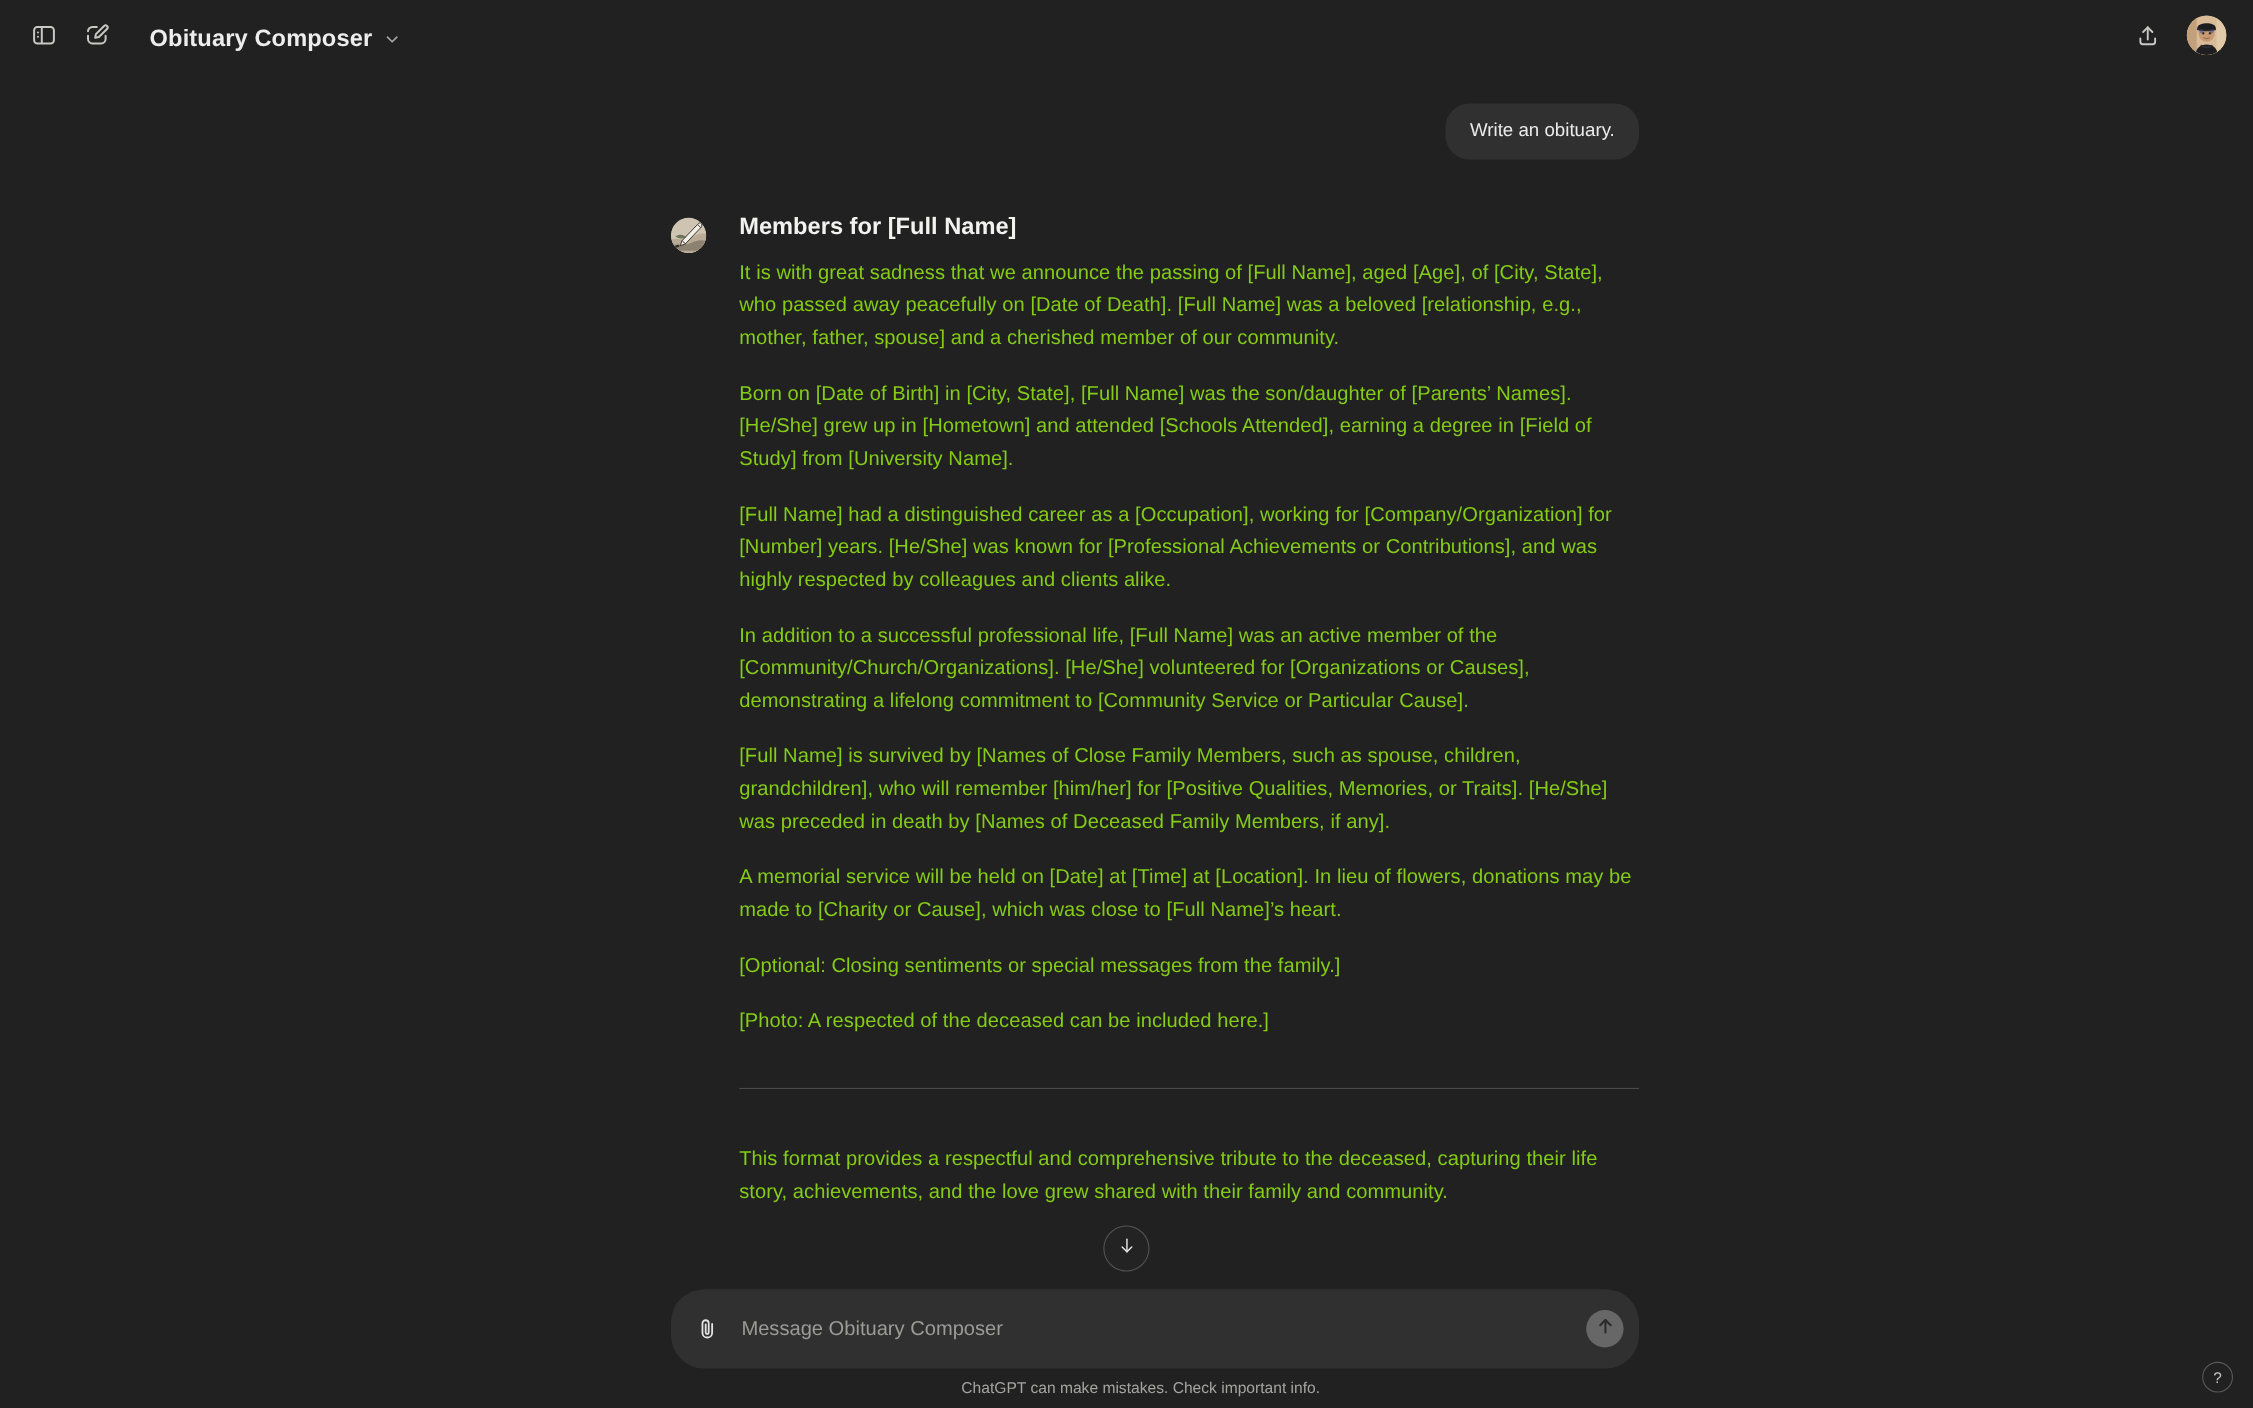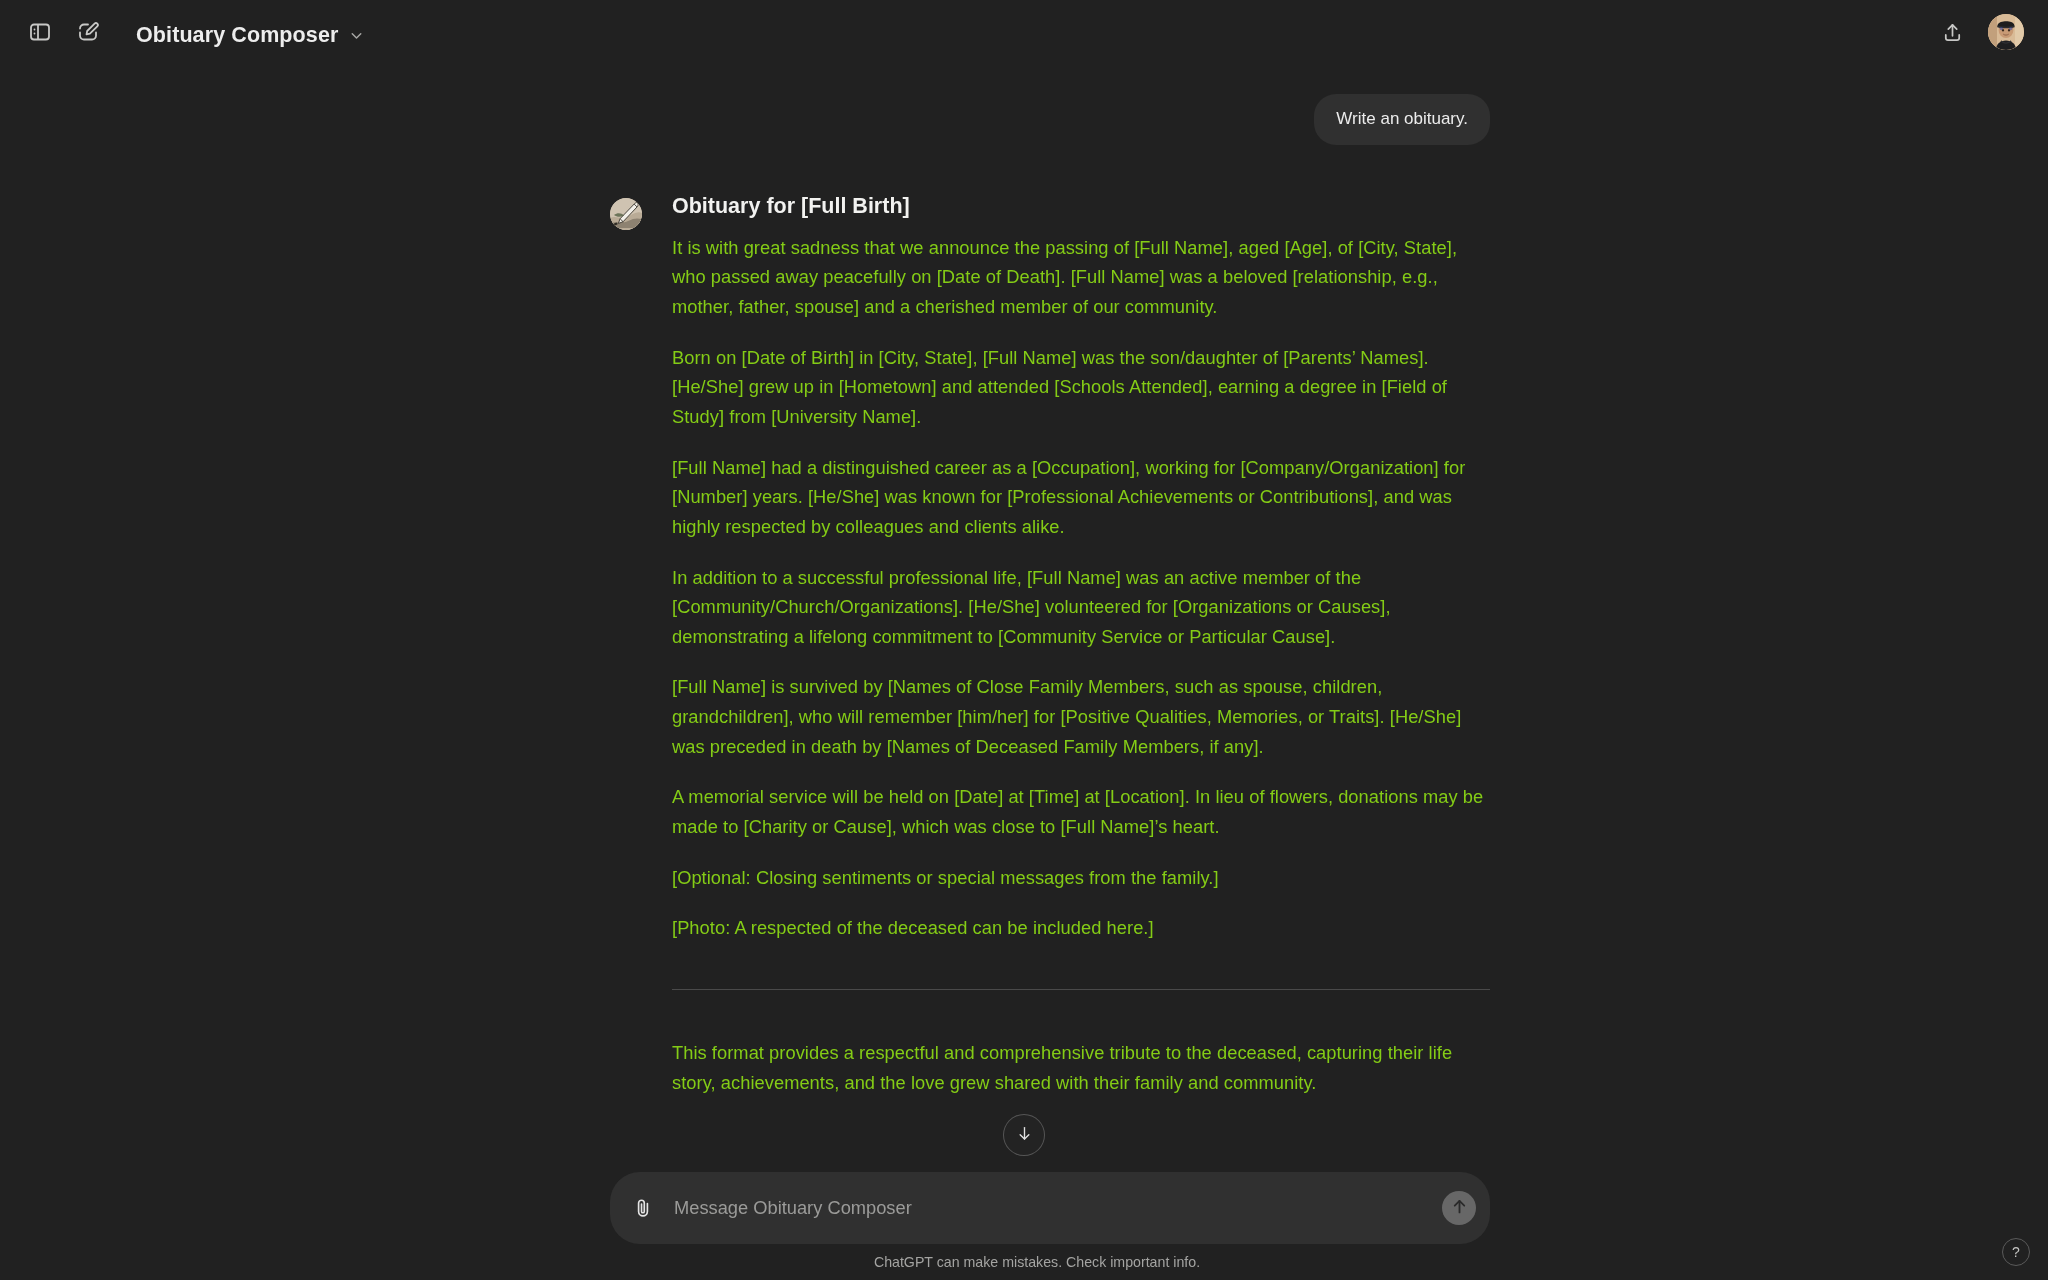--- a/index.html
+++ b/index.html
@@ -369,21 +369,21 @@
                 <path d="M27 4.5c1.3 1.2 1.4 3 .2 4.3L13 23.8l-4.6 1.6 1.6-4.6L24.2 6c1.1-1.2 2.2-1.5 2.8-1.5z" fill="#f2efe8" stroke="#3a362e" stroke-width="0.9" stroke-linejoin="round"></path>
                 <path d="M10.2 20.9l3.1 3" stroke="#3a362e" stroke-width="0.9"></path>
                 <path d="M24.2 6.1l2.9 2.9" stroke="#3a362e" stroke-width="0.9"></path>
                 <path d="M6.5 24.5c-2 .6-3.5 1.6-4.6 2.9 2.2.3 4.2-.3 5.9-1.5z" fill="#2f2b24"></path>
                 <path d="M4 17c3.5-2.6 7.5-2 10 .6-3.4 1.8-7.2 1.6-10-.6z" fill="#4c5b3e" opacity="0.75"></path>
               </g>
             </svg>
           </div>
 
           <div class="asst-body">
-            <div class="asst-h">Obituary for [Full Birth]</div>
+            <div class="asst-h">Members for [Full Name]</div>
 
             <p>It is with great sadness that we announce the passing of [Full Name], aged [Age], of [City, State], who passed away peacefully on [Date of Death]. [Full Name] was a beloved [relationship, e.g., mother, father, spouse] and a cherished member of our community.</p>
             <p>Born on [Date of Birth] in [City, State], [Full Name] was the son/daughter of [Parents’ Names]. [He/She] grew up in [Hometown] and attended [Schools Attended], earning a degree in [Field of Study] from [University Name].</p>
             <p>[Full Name] had a distinguished career as a [Occupation], working for [Company/Organization] for [Number] years. [He/She] was known for [Professional Achievements or Contributions], and was highly respected by colleagues and clients alike.</p>
             <p>In addition to a successful professional life, [Full Name] was an active member of the [Community/Church/Organizations]. [He/She] volunteered for [Organizations or Causes], demonstrating a lifelong commitment to [Community Service or Particular Cause].</p>
             <p>[Full Name] is survived by [Names of Close Family Members, such as spouse, children, grandchildren], who will remember [him/her] for [Positive Qualities, Memories, or Traits]. [He/She] was preceded in death by [Names of Deceased Family Members, if any].</p>
             <p>A memorial service will be held on [Date] at [Time] at [Location]. In lieu of flowers, donations may be made to [Charity or Cause], which was close to [Full Name]’s heart.</p>
             <p>[Optional: Closing sentiments or special messages from the family.]</p>
             <p>[Photo: A respected of the deceased can be included here.]</p>
 

